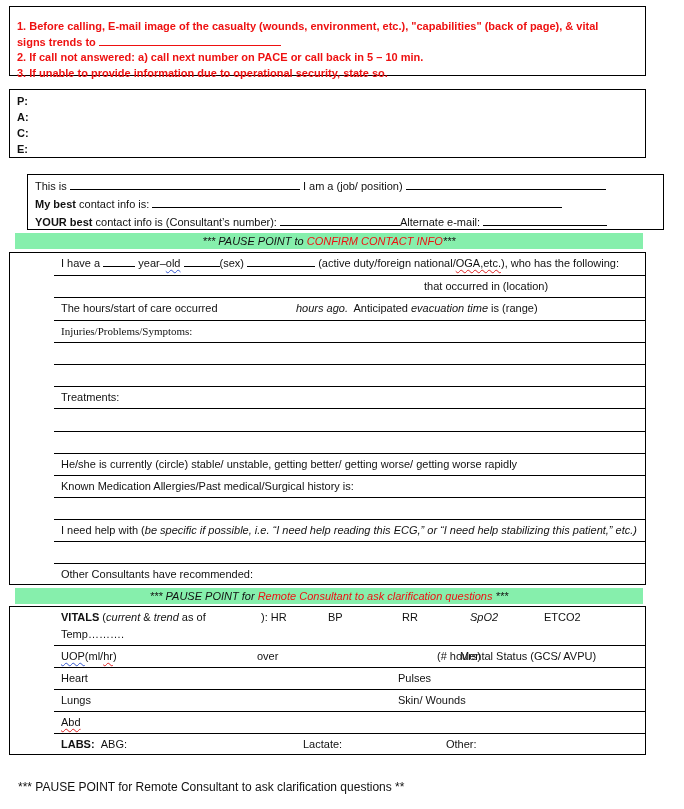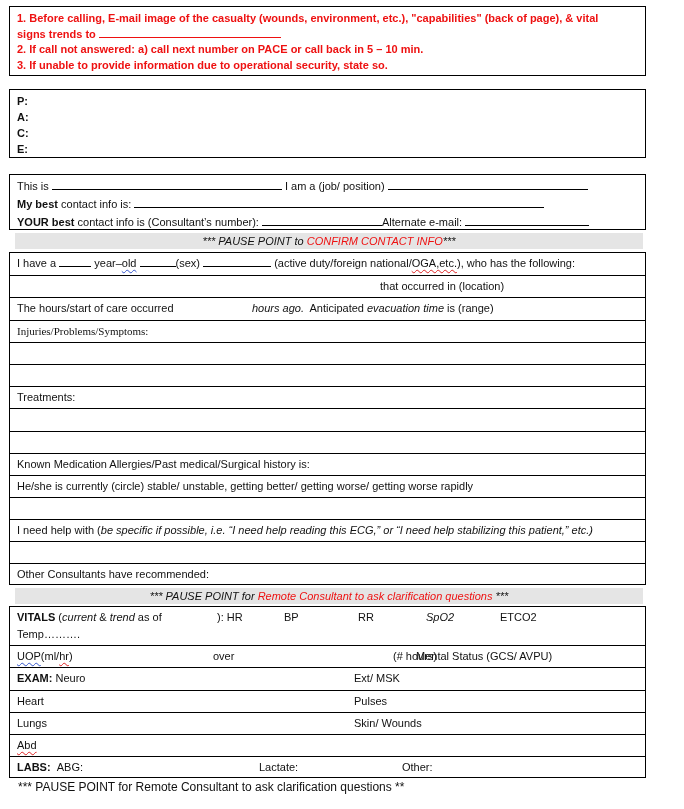--- a/index.html
+++ b/index.html
@@ -10,38 +10,38 @@
   .abs { position: absolute; }
   .box { position: absolute; left: 9px; width: 637px; border: 1.5px solid #000; box-sizing: border-box; }
   .red { color: #ee1111; }
   .bold { font-weight: bold; }
   .ital { font-style: italic; }
   .blank { display: inline-block; border-bottom: 1px solid #000; height: 9px; vertical-align: baseline; }
   .sq-blue { text-decoration: underline wavy #3355cc; text-decoration-thickness: 1px; text-underline-offset: 2px; }
   .sq-red { text-decoration: underline wavy #dd2222; text-decoration-thickness: 1px; text-underline-offset: 2px; }
 
   
-  #instr { top: 6px; height: 70px; padding: 4px 0 0 7px; }
+  #instr { top: 6px; height: 70px; padding: 12px 0 0 7px; }
   #instr .line { font-weight: bold; color: #ee1111; font-size: 11px; line-height: 15.5px; white-space: nowrap; }
 
   
   #pace { top: 89px; height: 69px; padding: 3px 0 0 7px; }
   #pace .line { font-weight: bold; font-size: 11px; line-height: 16px; }
 
   
-  #contact { top: 174px; height: 56px; padding: 2px 0 0 7px; }
+  #contact { top: 174px; height: 56px; padding: 2px 0 0 7px; margin-left: 18px; }
   #contact .line { line-height: 18px; white-space: nowrap; }
 
   .pause-bar {
-    position: absolute; left: 15px; width: 628px; height: 16px; background: #e5e5e5;
+    position: absolute; left: 15px; width: 628px; height: 16px; background: #86efac;
     text-align: center; line-height: 16px; font-style: italic; font-size: 11px; white-space: nowrap;
   }
 
   
-  .rows { position: absolute; left: 9px; width: 637px; border: 1.5px solid #000; box-sizing: border-box; }
+  .rows { position: absolute; left: 9px; width: 637px; border: 1.5px solid #000; box-sizing: border-box; padding-left: 44px; }
   .row { position: relative; border-bottom: 1px solid #000; box-sizing: border-box; padding-left: 7px; white-space: nowrap; overflow: hidden; }
   .row:last-child { border-bottom: none; }
   .row .t { position: absolute; top: 4px; }
 
   #footer { left: 18px; top: 780px; font-size: 12px; white-space: nowrap; }
 </style>
 </head>
 <body>
 
 <div id="instr" class="box">
@@ -112,24 +112,24 @@
     <span class="t">Injuries/Problems/Symptoms:</span>
   </div>
   <div class="row" style="height:22px;"></div>
   <div class="row" style="height:22px;"></div>
   <div class="row" style="height:22px;">
     <span class="t">Treatments:</span>
   </div>
   <div class="row" style="height:23px;"></div>
   <div class="row" style="height:22px;"></div>
   <div class="row" style="height:22px;">
-    <span class="t">Known Medication Allergies/Past medical/Surgical history is:</span>
+    <span class="t">He/she is currently (circle) stable/ unstable, getting better/ getting worse/ getting worse rapidly</span>
   </div>
   <div class="row" style="height:22px;">
-    <span class="t">He/she is currently (circle) stable/ unstable, getting better/ getting worse/ getting worse rapidly</span>
+    <span class="t">Known Medication Allergies/Past medical/Surgical history is:</span>
   </div>
   <div class="row" style="height:22px;"></div>
   <div class="row" style="height:22px;">
     <span class="t"><span>I need help with (</span><span class="ital">be specific if possible, i.e. “I need help reading this ECG,” or “I need help stabilizing this patient,” etc.)</span></span>
   </div>
   <div class="row" style="height:22px;"></div>
   <div class="row" style="height:20px;">
     <span class="t">Other Consultants have recommended:</span>
   </div>
 </div>
@@ -147,24 +147,20 @@
     <span class="t" style="left:416px;font-style:italic;">SpO2</span>
     <span class="t" style="left:490px;">ETCO2</span>
     <span class="t" style="top:21px;">Temp……….</span>
   </div>
   <div class="row" style="height:22px;">
     <span class="t"><span class="sq-blue">UOP</span><span>(ml/</span><span class="sq-red">hr</span><span>)</span></span>
     <span class="t" style="left:203px;">over</span>
     <span class="t" style="left:347px;margin-left:36px;">(# hours)</span>
     <span class="t" style="left:406px;">Mental Status (GCS/ AVPU)</span>
   </div>
-  <div class="row" style="height:23px;">
-    <span class="t"><span class="bold">EXAM:</span> <span>Neuro</span></span>
-    <span class="t" style="left:344px;">Ext/ MSK</span>
-  </div>
   <div class="row" style="height:22px;">
     <span class="t">Heart</span>
     <span class="t" style="left:344px;">Pulses</span>
   </div>
   <div class="row" style="height:22px;">
     <span class="t">Lungs</span>
     <span class="t" style="left:344px;">Skin/ Wounds</span>
   </div>
   <div class="row" style="height:22px;">
     <span class="t sq-red">Abd</span>

